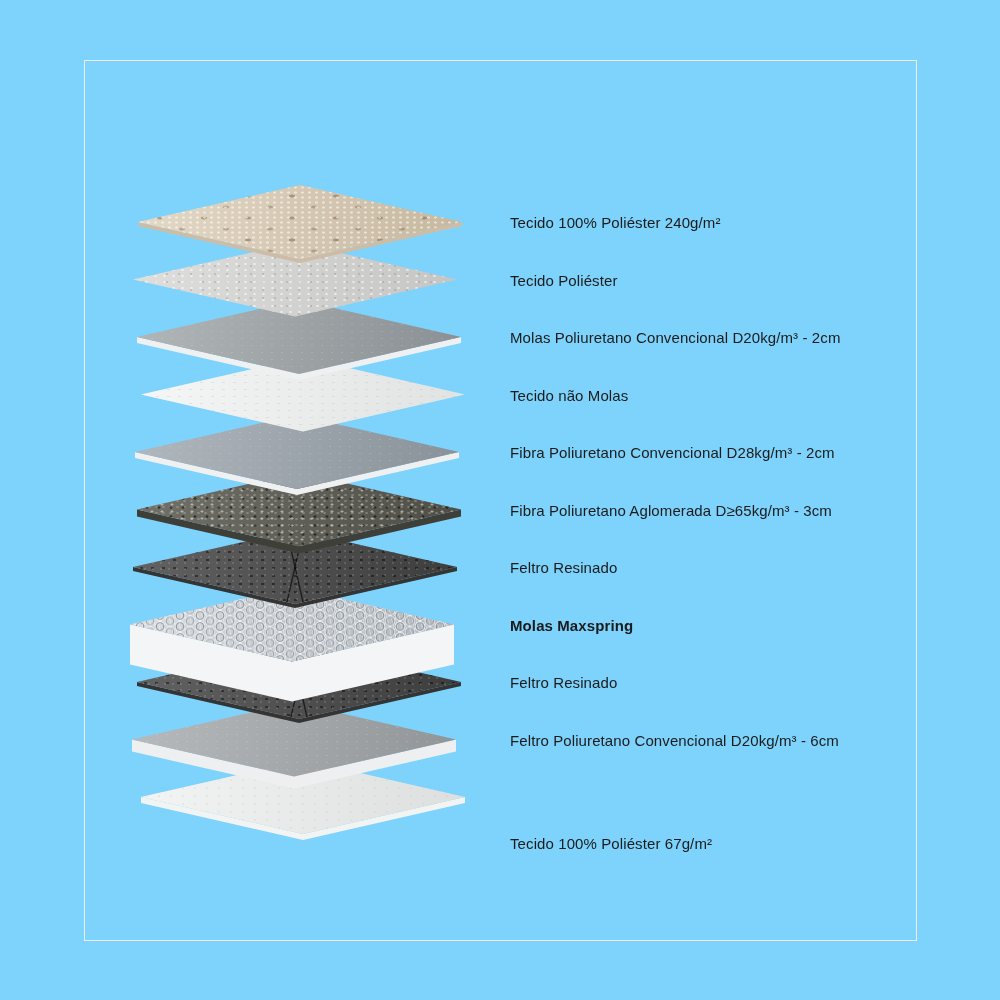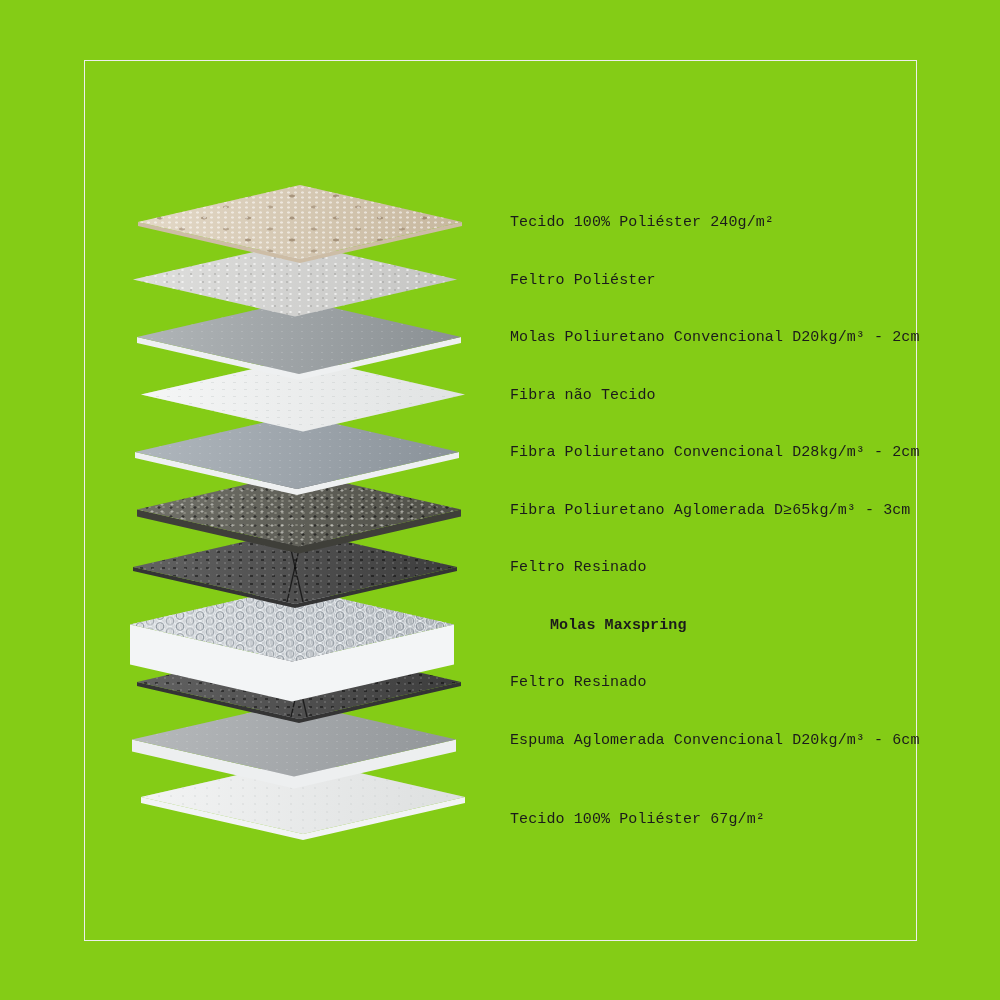--- a/index.html
+++ b/index.html
@@ -1,35 +1,35 @@
 <!DOCTYPE html>
 <html><head>
 <meta charset="utf-8">
 <style>
   html,body{margin:0;padding:0;background:#ffffff;}
   .canvas{
-    position:relative;width:1000px;height:1000px;background:#84cc16;overflow:hidden;
-    font-family:Liberation Mono, monospace;
+    position:relative;width:1000px;height:1000px;background:#7dd3fc;overflow:hidden;
+    font-family:Liberation Sans, sans-serif;
     text-align:center;
   }
   .frame{
     position:absolute;left:84px;top:60px;width:831px;height:879px;
     border:1px solid #ededed;pointer-events:none;
   }
   .layer{position:absolute;width:324px;}
   .topface{
     position:absolute;left:0;top:0;width:324px;height:74px;
     clip-path:polygon(162px 0px,324px 37px,162px 74px,0px 37px);
   }
   .extrude{position:absolute;left:0;top:0;width:324px;}
   .layer-label{
     position:absolute;left:510px;transform:translateY(-50%);
     font-size:15px;color:#1b1b1b;white-space:nowrap;letter-spacing:.1px;
   }
-  .layer-label.bold{font-weight:700;margin-left:40px;}
+  .layer-label.bold{font-weight:700;}
 
   
   .tex-quilted{
     background-image:
       radial-gradient(rgba(255,255,255,.55) 1px, rgba(255,255,255,0) 2px),
       radial-gradient(rgba(122,98,72,.50) 2.5px, rgba(122,98,72,0) 3.5px),
       radial-gradient(rgba(122,98,72,.38) 2.5px, rgba(122,98,72,0) 3.5px),
       linear-gradient(100deg, rgba(255,255,255,.30), rgba(90,70,45,.14));
     background-size:7px 5px, 44px 22px, 44px 22px, 100% 100%;
     background-position:0 0, 0 0, 22px 11px, 0 0;
@@ -138,24 +138,24 @@
         <div class="extrude ex-foam" style="height: 86px; background: rgb(237, 239, 240); clip-path: polygon(0px 37px, 162px 74px, 324px 37px, 324px 49px, 162px 86px, 0px 49px);"></div>
         <div class="topface tex-foam" style="background-color: rgb(163, 167, 170);"></div>
       </div>
       <div class="layer" style="left: 141px; top: 760px; height: 80px; z-index: 90;">
         <div class="extrude ex-fabric-thin" style="height: 80px; background: rgb(242, 244, 244); clip-path: polygon(0px 37px, 162px 74px, 324px 37px, 324px 43px, 162px 80px, 0px 43px);"></div>
         <div class="topface tex-fabric-thin" style="background-color: rgb(231, 233, 233);"></div>
       </div>
     </div>
   <div id="labels">
       <div class="layer-label" style="top: 222px;">Tecido 100% Poliéster 240g/m²</div>
-      <div class="layer-label" style="top: 279.5px;">Feltro Poliéster</div>
+      <div class="layer-label" style="top: 279.5px;">Tecido Poliéster</div>
       <div class="layer-label" style="top: 337px;">Molas Poliuretano Convencional D20kg/m³ - 2cm</div>
-      <div class="layer-label" style="top: 394.5px;">Fibra não Tecido</div>
+      <div class="layer-label" style="top: 394.5px;">Tecido não Molas</div>
       <div class="layer-label" style="top: 452px;">Fibra Poliuretano Convencional D28kg/m³ - 2cm</div>
       <div class="layer-label" style="top: 509.5px;">Fibra Poliuretano Aglomerada D≥65kg/m³ - 3cm</div>
       <div class="layer-label" style="top: 567px;">Feltro Resinado</div>
       <div class="layer-label bold" style="top: 624.5px;">Molas Maxspring</div>
       <div class="layer-label" style="top: 682px;">Feltro Resinado</div>
-      <div class="layer-label" style="top: 739.5px;">Espuma Aglomerada Convencional D20kg/m³ - 6cm</div>
-      <div class="layer-label" style="top: 819px;">Tecido 100% Poliéster 67g/m²</div>
+      <div class="layer-label" style="top: 739.5px;">Feltro Poliuretano Convencional D20kg/m³ - 6cm</div>
+      <div class="layer-label" style="top: 843px;">Tecido 100% Poliéster 67g/m²</div>
     </div>
 </div>
 
 </body></html>

